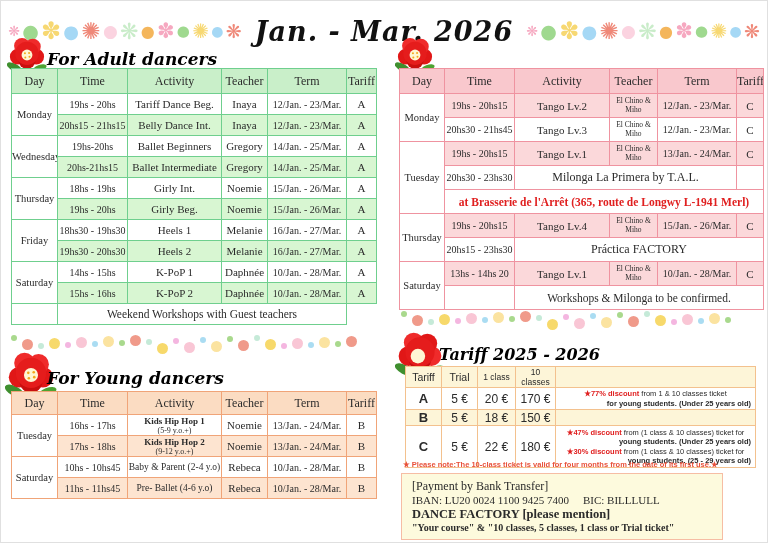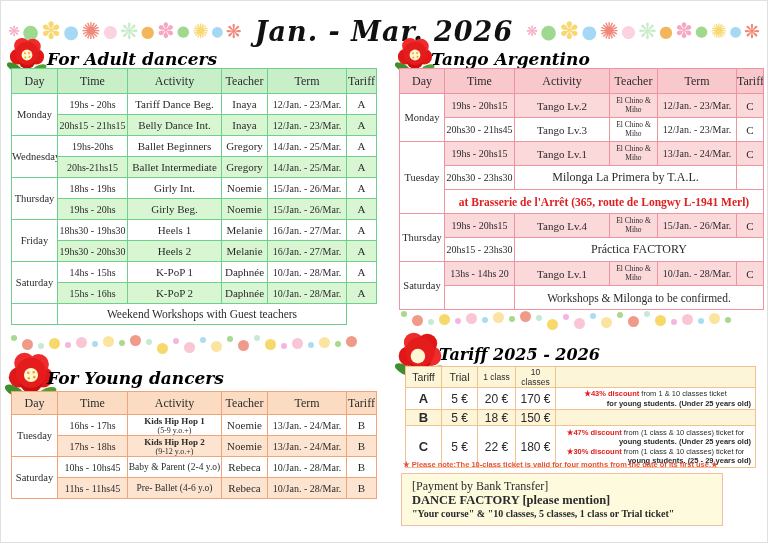--- a/index.html
+++ b/index.html
@@ -344,21 +344,20 @@
     <circle cx="18" cy="13" r="9.5" fill="#ef2b2b"></circle>
       <circle cx="31" cy="14" r="9.5" fill="#ef2b2b"></circle>
     <circle cx="24" cy="30" r="10.5" fill="#c90f0f"></circle>
       <circle cx="24" cy="22" r="14" fill="#e51c1c"></circle>
     <circle cx="24" cy="24" r="6.5" fill="#fff6d4"></circle>
     <circle cx="21.5" cy="22" r="1.2" fill="#f2a71a"></circle>
       <circle cx="26.5" cy="21.5" r="1.2" fill="#f2a71a"></circle>
     <circle cx="27" cy="26" r="1.2" fill="#f2a71a"></circle>
       <circle cx="22" cy="27" r="1.2" fill="#f2a71a"></circle>
   </svg>
-  <div class="sec-title" style="left:430px;top:48px;">Tango Argentino</div>
 
   <table class="tbl t-tango" style="left:398px;top:67px;width:364px;">
     <colgroup>
         <col style="width:45px">
         <col style="width:70px">
         <col style="width:95px">
         <col style="width:48px">
         <col style="width:79px">
         <col style="width:27px">
       </colgroup>
@@ -485,21 +484,21 @@
       <td class="small">1 class</td>
       <td class="small">10 classes</td>
       <td></td>
     </tr>
     <tr style="height:22px;">
       <td class="letter">A</td>
       <td class="val">5 €</td>
       <td class="val">20 €</td>
       <td class="val">170 €</td>
       <td class="note">
-        <div class="nl"><span class="hl">★43% discount</span><span> from 1 &amp; 10 classes ticket</span></div>
+        <div class="nl"><span class="hl">★77% discount</span><span> from 1 &amp; 10 classes ticket</span></div>
         <div class="nl r b">for young students. (Under 25 years old)</div>
       </td>
     </tr>
     <tr class="cream" style="height:13px;">
       <td class="letter">B</td>
       <td class="val">5 €</td>
       <td class="val">18 €</td>
       <td class="val">150 €</td>
       <td class="note"></td>
     </tr>
@@ -515,17 +514,20 @@
         <div class="nl r b">young students. (25 - 29 years old)</div>
       </td>
     </tr>
   </tbody>
     </table>
 
   <div class="footnote" style="left:402px;top:459px;">★ Please note:The 10-class ticket is valid for four months from the date of its first use.★</div>
 
   <div class="paybox" style="left:400px;top:472px;width:300px;">
     <div class="pay1">[Payment by Bank Transfer]</div>
+    <div class="pay2">
+      <span>IBAN: LU20 0024 1100 9425 7400</span><span class="paybic">BIC: BILLLULL</span>
+    </div>
     <div class="pay3">DANCE FACTORY  [please mention]</div>
     <div class="pay4">"Your course" &amp; "10 classes, 5 classes, 1 class or Trial ticket"</div>
   </div>
 
 </div>
 
 </body></html>

